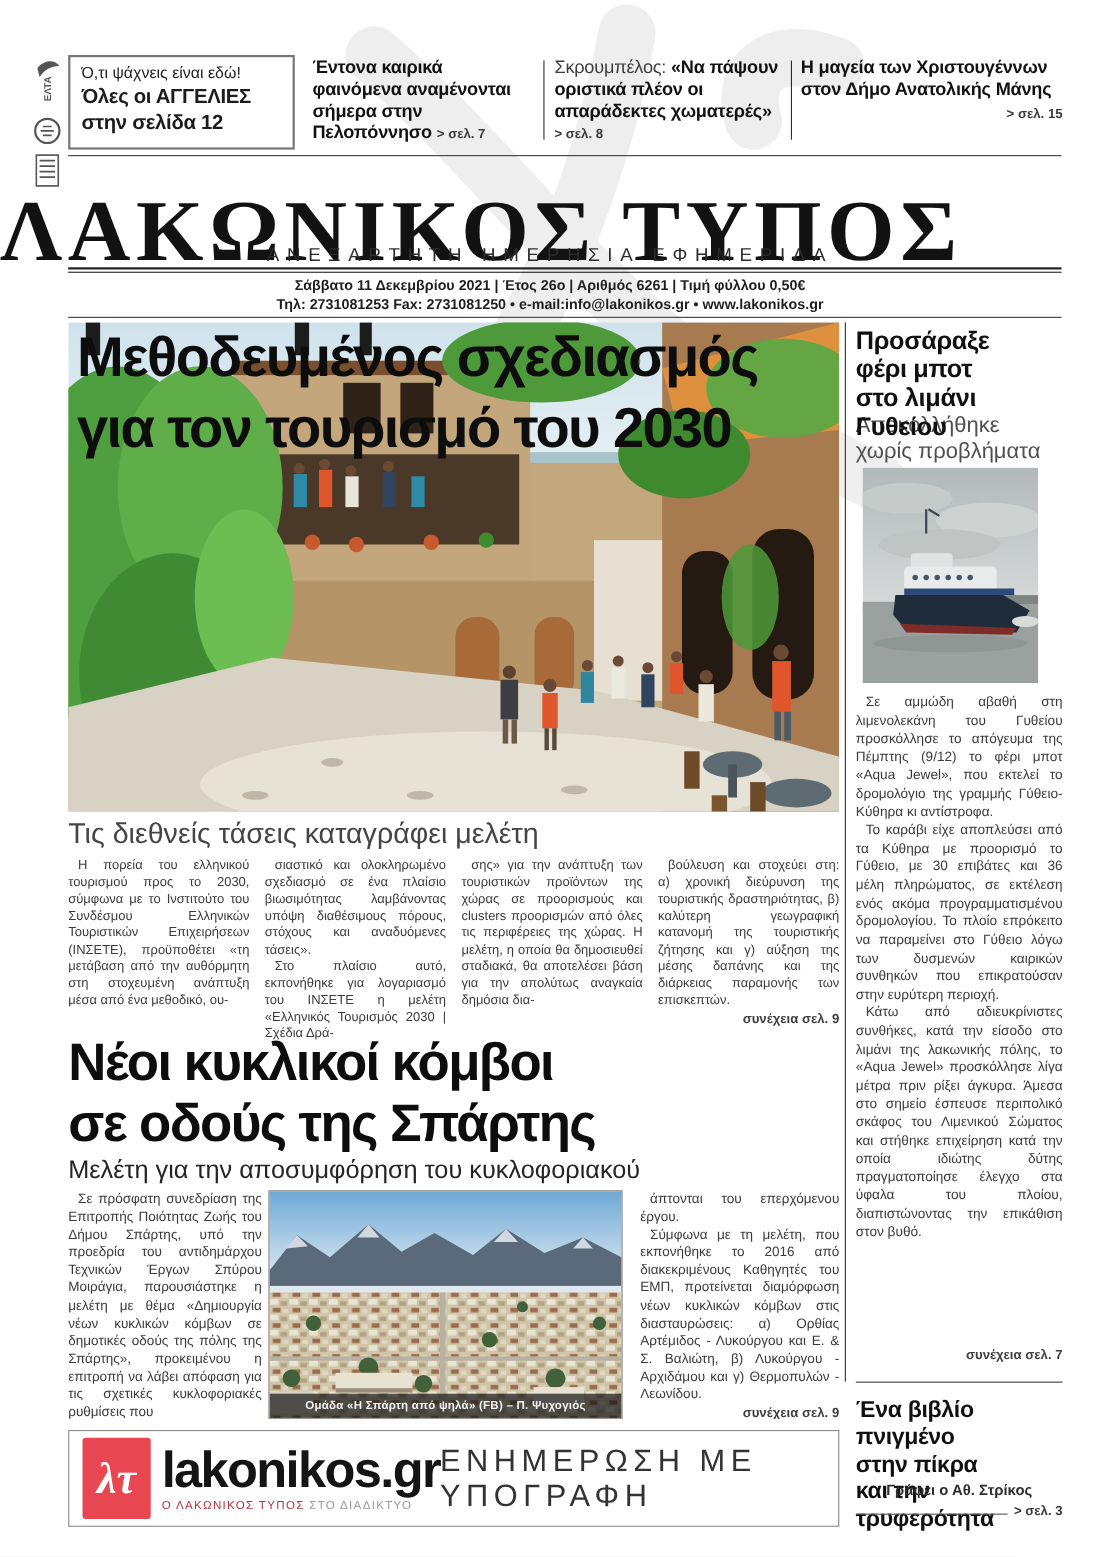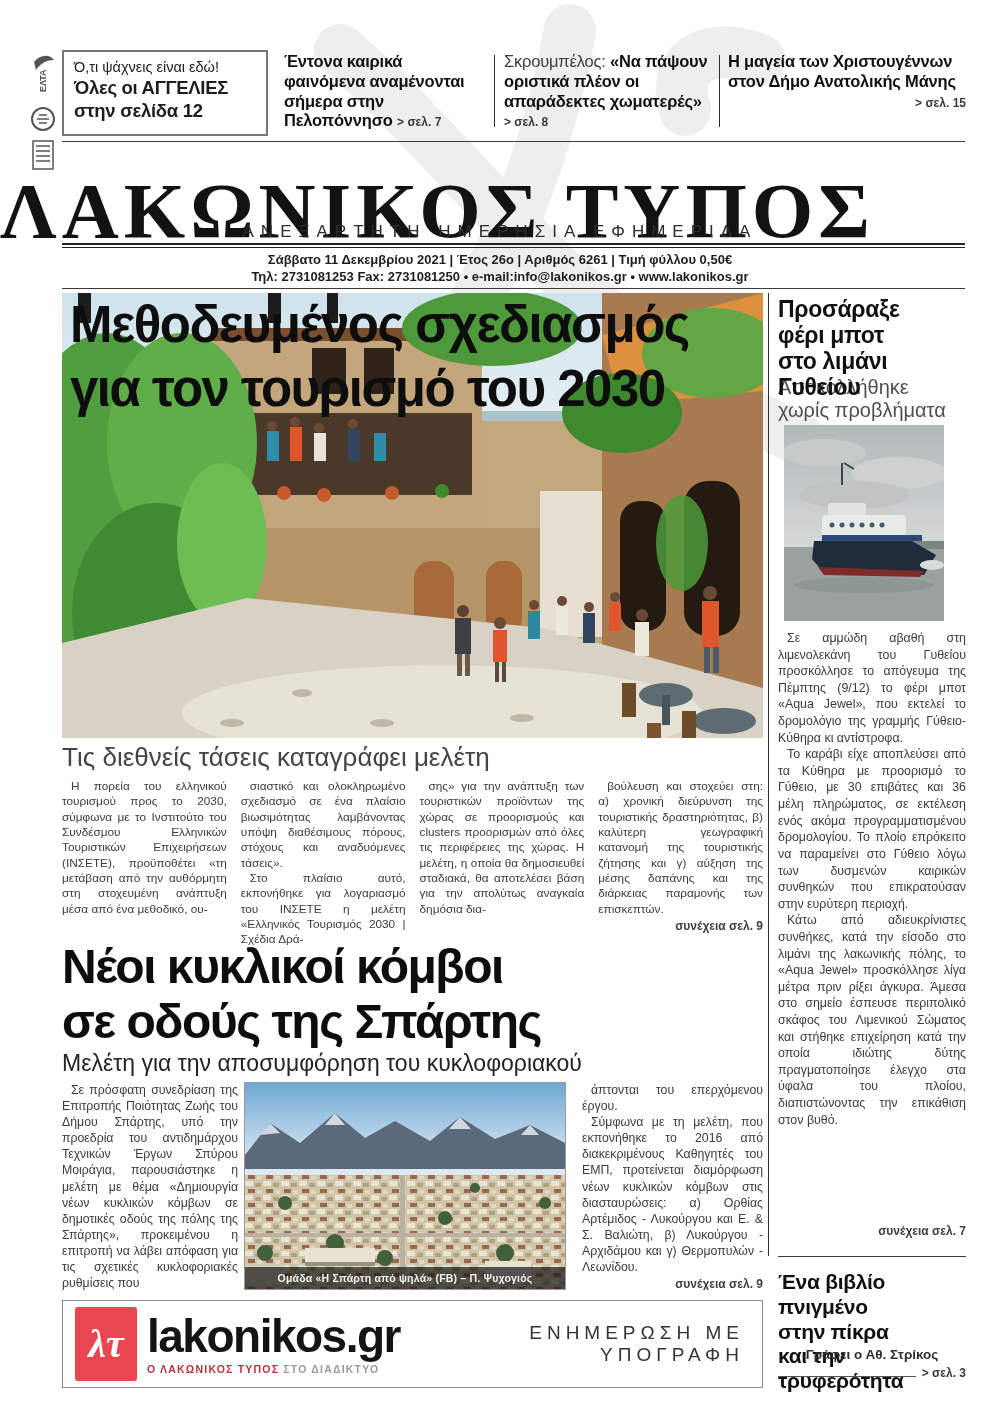--- a/index.html
+++ b/index.html
@@ -73,24 +73,24 @@
   .bcol-right { left:582px; width:181px; }
   .sparta-photo { position:absolute; left:244px; top:1082px; width:322px; height:208px; z-index:2; border:1px solid #9a9a9a; overflow:hidden; background:#cfc5a9; }
   .sparta-caption { position:absolute; left:0; right:0; bottom:0; height:22px; background:rgba(25,25,25,0.72); color:#f2f2f2; font-size:10.5px; font-weight:bold; text-align:center; line-height:22px; letter-spacing:0.2px; }
 
   
   .footer-banner { left:62px; top:1300px; width:701px; height:88px; border:1px solid #8a8a8a; z-index:2; position:absolute; display:flex; align-items:center; padding:0 18px 0 12px; }
   .logo-square { width:62px; height:74px; border-radius:3px; display:flex; align-items:center; justify-content:center; }
   .logo-glyph { font-family:"Liberation Serif","DejaVu Serif",serif; font-style:italic; font-weight:bold; font-size:40px; color:#ffffff; line-height:1; }
   .site-wrap { margin-left:10px; }
   .site-name { font-size:46px; font-weight:bold; letter-spacing:-1.5px; color:#141414; line-height:1; }
-  .site-tagline { font-size:10.5px; font-weight:bold; letter-spacing:1.2px; margin-top:4px; }
+  .site-tagline { font-size:10.5px; font-weight:normal; letter-spacing:1.2px; margin-top:4px; }
   .tag-strong { color:#b5343f; }
   .tag-rest { color:#9a9a9a; }
-  .slogan { flex:1; text-align:right; font-size:19px; letter-spacing:5px; color:#333; }
+  .slogan { flex:1; text-align:left; font-size:28px; letter-spacing:5px; color:#333; }
 
   
   .rc { position:absolute; left:778px; width:188px; z-index:2; }
   .rc-headline { top:296px; font-size:23px; font-weight:bold; line-height:1.13; letter-spacing:-0.3px; color:#101010; }
   .rc-subhead { top:376px; font-size:20px; line-height:1.16; color:#4f4f4f; }
   .ferry-photo { top:425px; width:160px; height:196px; left:784px; overflow:hidden; }
   .rc-body { top:630px; height:590px; overflow:hidden; font-size:12.4px; line-height:1.34; text-align:justify; color:#3b3b3b; }
   .rc-body p { text-indent:9px; }
   .rc-more { top:1224px; text-align:right; font-size:12px; font-weight:bold; color:#3f3f3f; width:188px; }
   .rc-hr { left:778px; top:1256px; width:188px; height:1px; background:#3a3a3a; position:absolute; z-index:2; }

